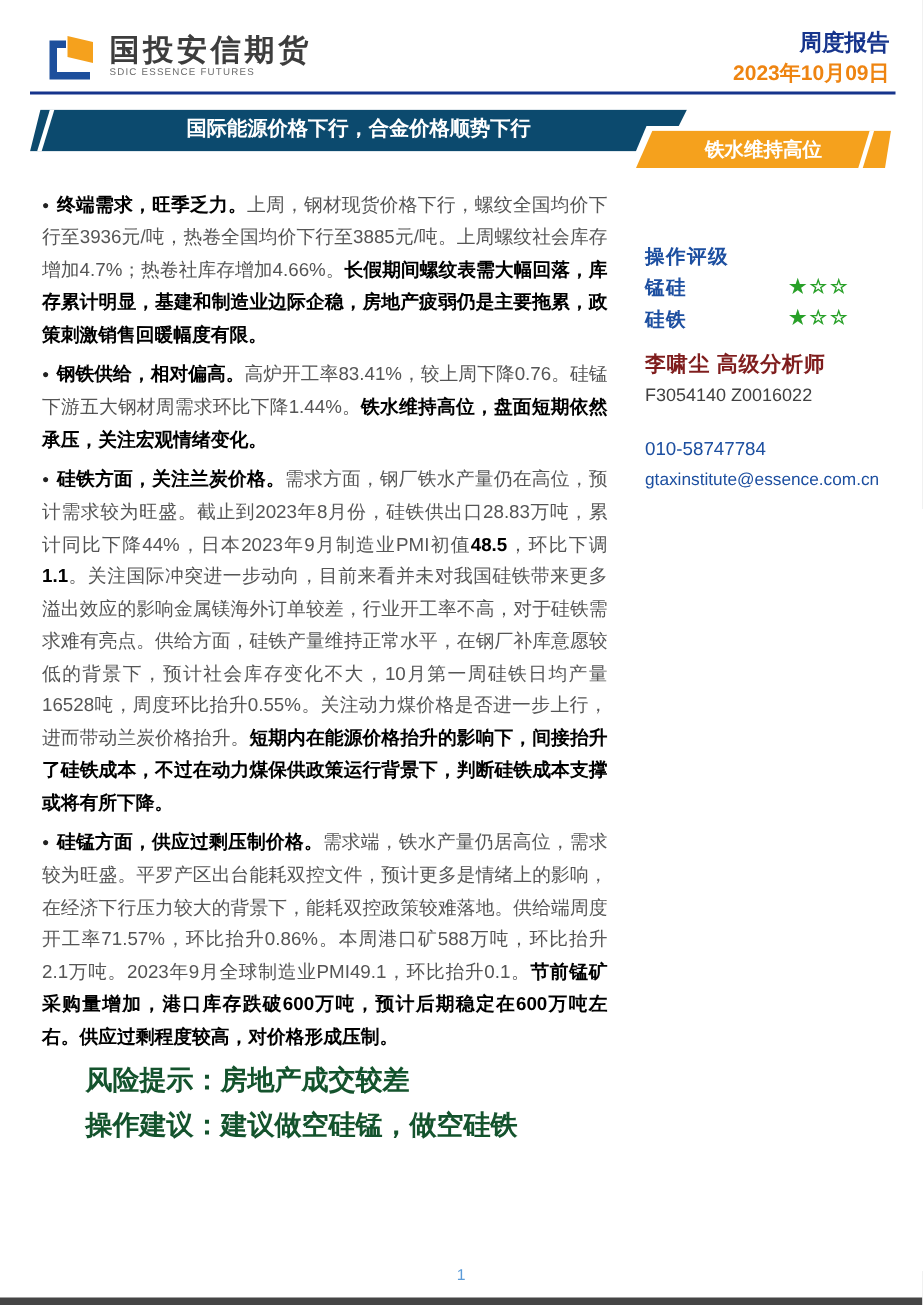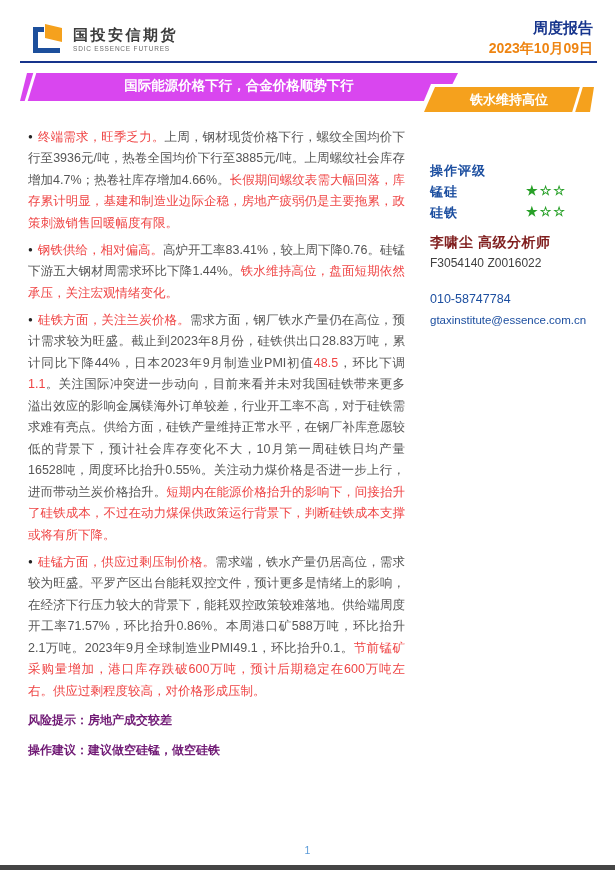--- a/index.html
+++ b/index.html
@@ -2,47 +2,47 @@
 <html><head>
 <meta charset="utf-8">
 <style>
   html,body{margin:0;padding:0;background:#e8e8e8;}
   .page{position:relative;width:615px;height:870px;background:#ffffff;margin:0 auto;
         font-family:"Liberation Sans",sans-serif;overflow:hidden;}
 
   
   .logo{position:absolute;left:30px;top:23px;display:flex;align-items:center;gap:7px;}
   .logo-text{display:flex;flex-direction:column;}
-  .brand-cn{font-size:15px;font-weight:bold;color:#3d3d3d;letter-spacing:2.5px;line-height:17px;}
+  .brand-cn{font-size:20px;font-weight:bold;color:#3d3d3d;letter-spacing:2.5px;line-height:17px;}
   .brand-en{font-size:6.5px;color:#6d6d6d;letter-spacing:0.8px;margin-top:2px;}
   .report-type{position:absolute;right:22px;top:19px;color:#16348c;font-weight:bold;font-size:15px;}
   .report-date{position:absolute;right:22px;top:40px;color:#ee8411;font-weight:bold;font-size:14px;}
   .header-rule{position:absolute;left:20px;top:61px;width:577px;height:2px;background:#16348c;}
 
   
-  .banner-blue{position:absolute;left:20px;top:73px;width:438px;height:28px;background:#d946ef;
+  .banner-blue{position:absolute;left:20px;top:73px;width:438px;height:28px;background:#0c4a6e;
     clip-path:polygon(7px 0,100% 0,calc(100% - 14px) 100%,0 100%);
     color:#fff;font-weight:bold;font-size:13.5px;text-align:center;line-height:26px;z-index:1;}
   .banner-blue .slash{position:absolute;left:9px;top:-2px;bottom:-2px;width:3px;background:#fff;
     transform:skewX(-17deg);}
   .tag-backing{position:absolute;left:418px;top:84px;width:182px;height:31px;background:#fff;
     clip-path:polygon(13px 0,100% 0,calc(100% - 3px) 100%,0 100%);z-index:2;}
   .banner-tag{position:absolute;left:424px;top:87px;width:170px;height:25px;background:#f5a11d;
     clip-path:polygon(11px 0,100% 0,calc(100% - 4px) 100%,0 100%);
     color:#fff;font-weight:bold;font-size:13px;text-align:center;line-height:25px;z-index:3;}
   .banner-tag .slash{position:absolute;right:15px;top:-2px;bottom:-2px;width:3px;background:#fff;
     transform:skewX(-17deg);}
 
   
   .body-col{position:absolute;left:28px;top:126px;width:377px;color:#555;}
   .para{margin:0 0 5px 0;font-size:12.5px;line-height:21.5px;text-align:justify;}
   .bullet{font-size:8px;vertical-align:1.5px;margin-right:5px;color:#222;}
   .seg{color:#555;}
-  .seg.bold{font-weight:normal;color:#ef4444;}
-  .note-line{font-size:12px;font-weight:bold;color:#701a75;line-height:21.5px;margin-top:8px;}
+  .seg.bold{font-weight:bold;color:#000000;}
+  .note-line{font-size:18px;font-weight:bold;color:#14532d;line-height:21.5px;margin-top:8px;margin-left:29px;}
 
   
   .rating-title{position:absolute;left:430px;top:162px;font-size:13px;font-weight:bold;color:#1d4fa0;letter-spacing:1px;}
   .rating-list{position:absolute;left:430px;top:183px;width:168px;}
   .rating-row{display:flex;height:21px;align-items:flex-start;}
   .rating-name{width:96px;font-size:13px;font-weight:bold;color:#1d4fa0;letter-spacing:1px;}
   .rating-stars{font-size:13px;color:#28a028;letter-spacing:2px;font-weight:bold;}
   .analyst-name{position:absolute;left:430px;top:234px;font-size:14px;font-weight:bold;color:#7f1d1d;letter-spacing:0.5px;}
   .analyst-license{position:absolute;left:430px;top:256px;font-size:12px;color:#404040;}
   .phone{position:absolute;left:430px;top:292px;font-size:12.5px;color:#1d4fa0;}

